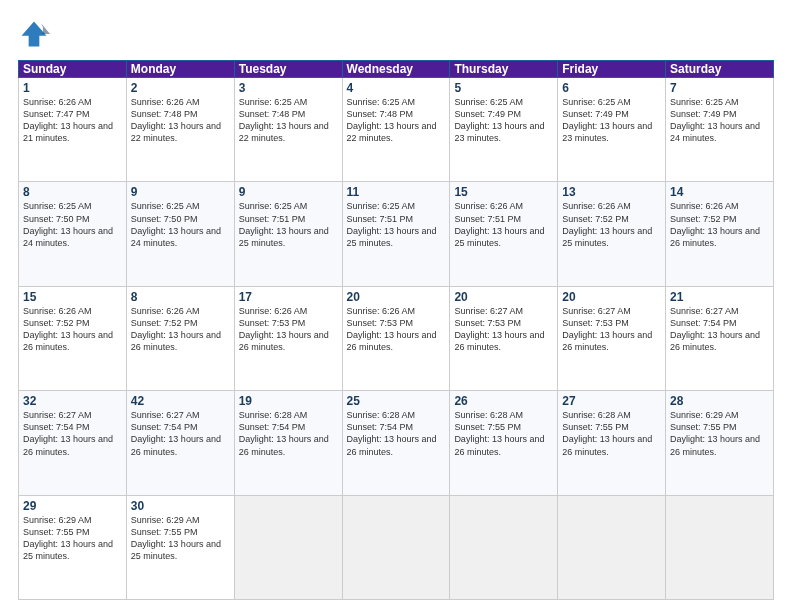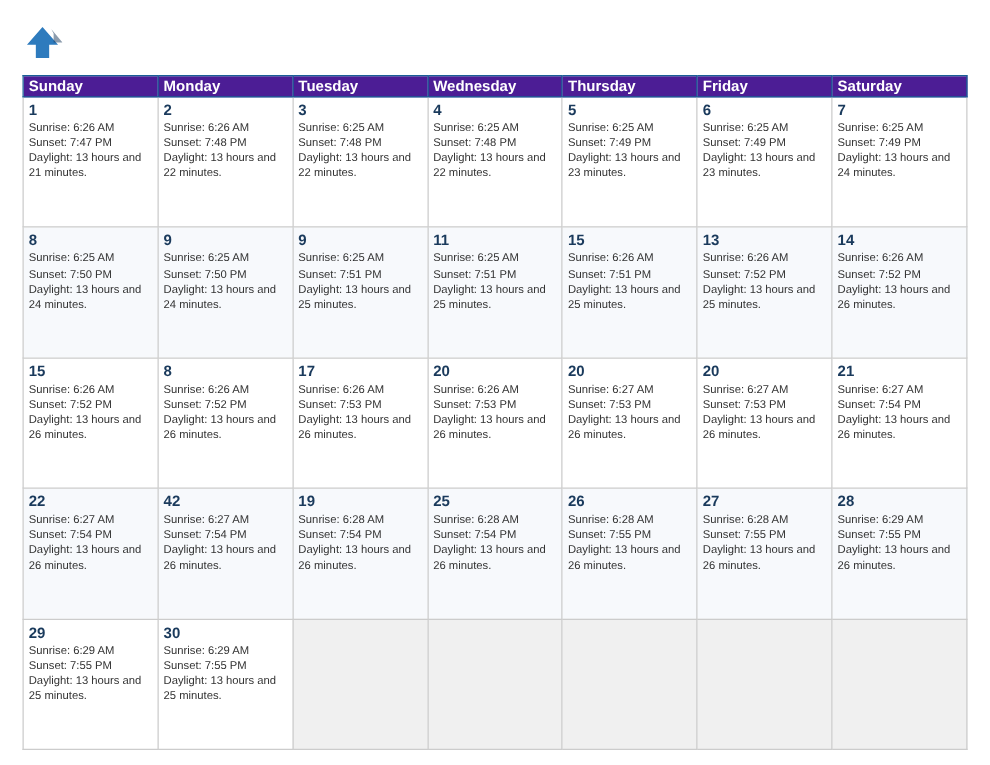--- a/index.html
+++ b/index.html
@@ -165,21 +165,21 @@
           <td><span class="day-num">20</span>
 <span class="day-info">Sunrise: 6:26 AM<br>Sunset: 7:53 PM<br>Daylight: 13 hours and 26 minutes.</span></td>
           <td><span class="day-num">20</span>
 <span class="day-info">Sunrise: 6:27 AM<br>Sunset: 7:53 PM<br>Daylight: 13 hours and 26 minutes.</span></td>
           <td><span class="day-num">20</span>
 <span class="day-info">Sunrise: 6:27 AM<br>Sunset: 7:53 PM<br>Daylight: 13 hours and 26 minutes.</span></td>
           <td><span class="day-num">21</span>
 <span class="day-info">Sunrise: 6:27 AM<br>Sunset: 7:54 PM<br>Daylight: 13 hours and 26 minutes.</span></td>
         </tr>
         <tr class="row-alt">
-          <td><span class="day-num">22</span>
+          <td><span class="day-num">32</span>
 <span class="day-info">Sunrise: 6:27 AM<br>Sunset: 7:54 PM<br>Daylight: 13 hours and 26 minutes.</span></td>
           <td><span class="day-num">42</span>
 <span class="day-info">Sunrise: 6:27 AM<br>Sunset: 7:54 PM<br>Daylight: 13 hours and 26 minutes.</span></td>
           <td><span class="day-num">19</span>
 <span class="day-info">Sunrise: 6:28 AM<br>Sunset: 7:54 PM<br>Daylight: 13 hours and 26 minutes.</span></td>
           <td><span class="day-num">25</span>
 <span class="day-info">Sunrise: 6:28 AM<br>Sunset: 7:54 PM<br>Daylight: 13 hours and 26 minutes.</span></td>
           <td><span class="day-num">26</span>
 <span class="day-info">Sunrise: 6:28 AM<br>Sunset: 7:55 PM<br>Daylight: 13 hours and 26 minutes.</span></td>
           <td><span class="day-num">27</span>

